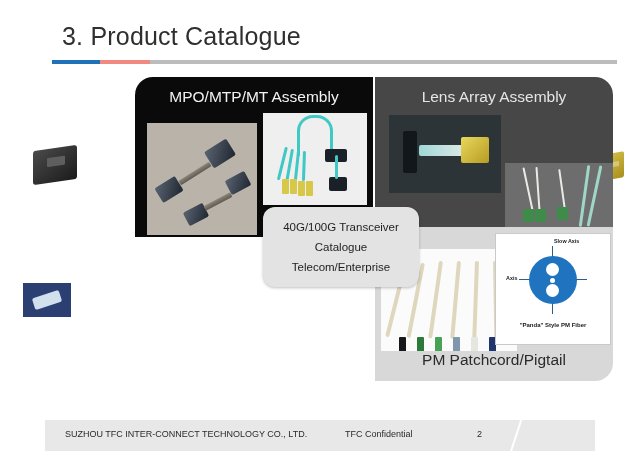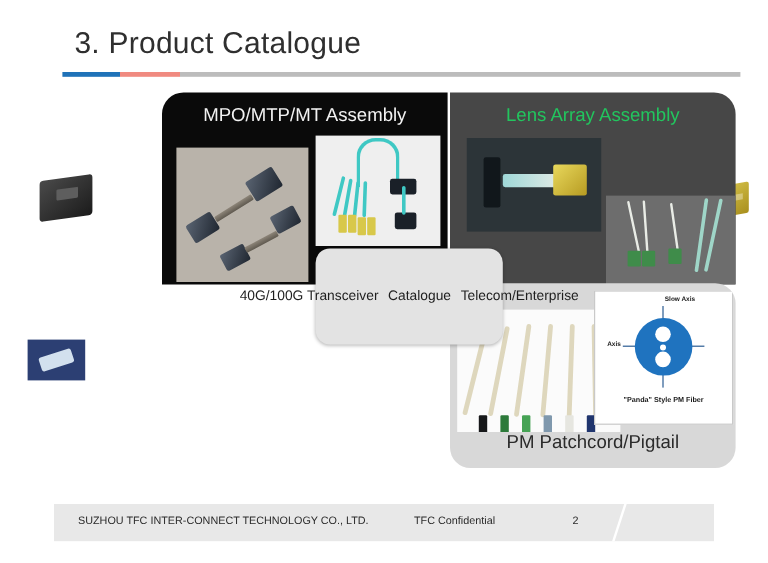--- a/index.html
+++ b/index.html
@@ -68,42 +68,41 @@
 
   
   .panel-lens {
     left: 240px; top: 0;
     width: 238px; height: 160px;
     background: #474747;
     border-top-right-radius: 18px;
   }
   .panel-lens .panel-label {
     top: 11px;
-    color: #22c55e;
+    color: #e5e5e5;
   }
 
   
   .panel-fiber {
     left: 0; top: 162px;
     width: 238px; height: 160px;
     background: #9a9a9a;
     border-bottom-left-radius: 18px;
   }
   .panel-fiber .panel-label {
     bottom: 12px; top: auto;
     color: #2b2b2b;
   }
 
   
   .panel-pm {
-    left: 240px; top: 159px;
+    left: 240px; top: 150px;
     width: 238px; height: 154px;
     background: #d8d8d8;
     border-bottom-right-radius: 18px;
-    border-radius: 17px;
   }
   .panel-pm .panel-label {
     bottom: 12px; top: auto;
     color: #2b2b2b;
   }
 
   
   .tile { position: absolute; overflow: hidden; }
 
   .tile-mpo-connectors {
@@ -324,21 +323,21 @@
 
   
   .callout {
     position: absolute;
     left: 263px; top: 207px;
     width: 156px; height: 80px;
     background: #e3e3e3;
     border-radius: 12px;
     box-shadow: 0 1px 3px rgba(0,0,0,0.25);
     display: flex;
-    flex-direction: row;
+    flex-direction: column;
     justify-content: center;
     align-items: center;
     gap: 8px;
     z-index: 5;
   }
   .callout-line {
     font-size: 11.5px;
     color: #1e1e1e;
     white-space: nowrap;
   }

